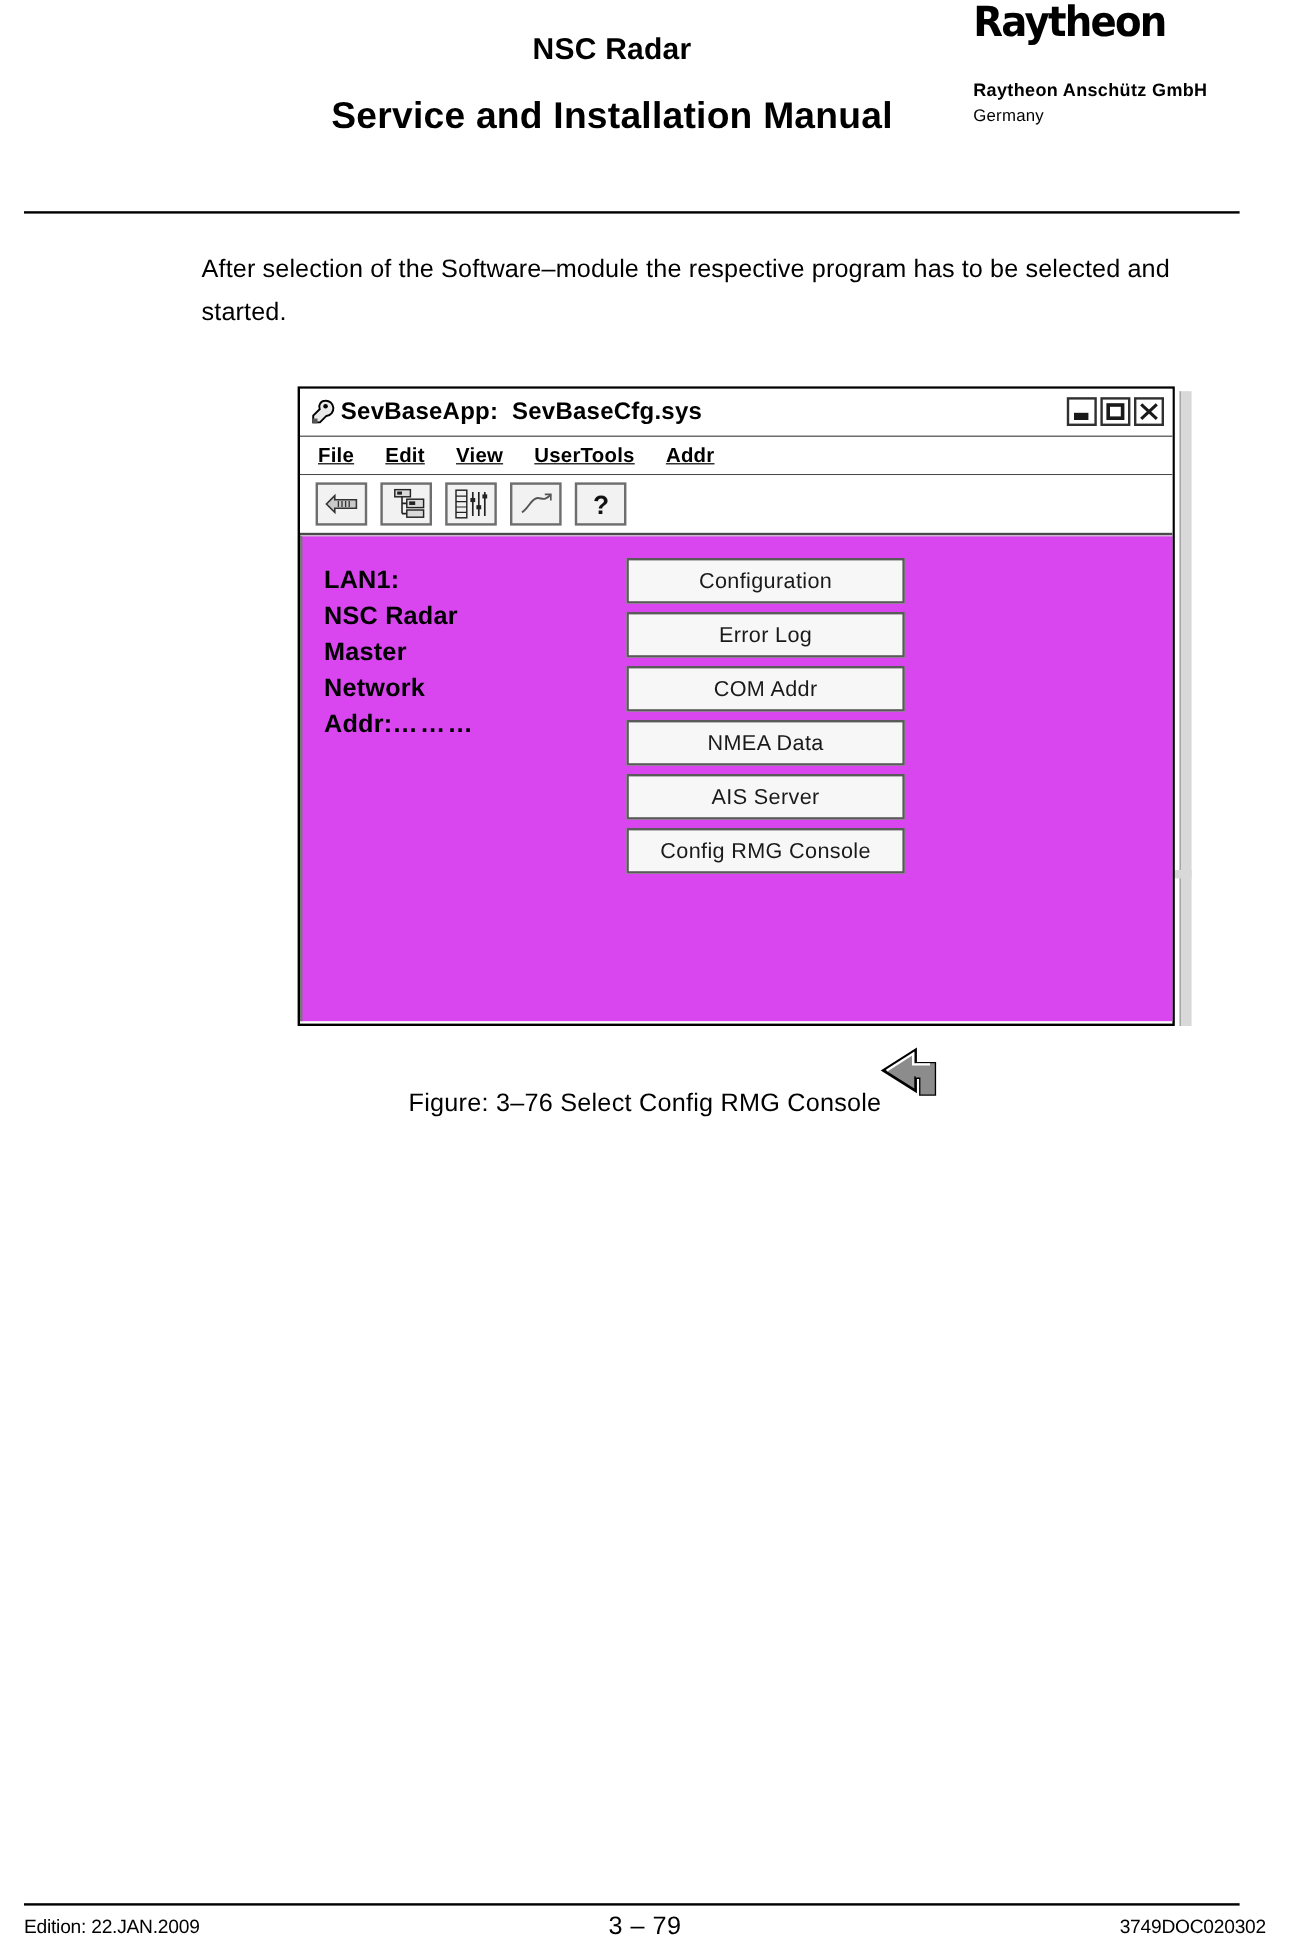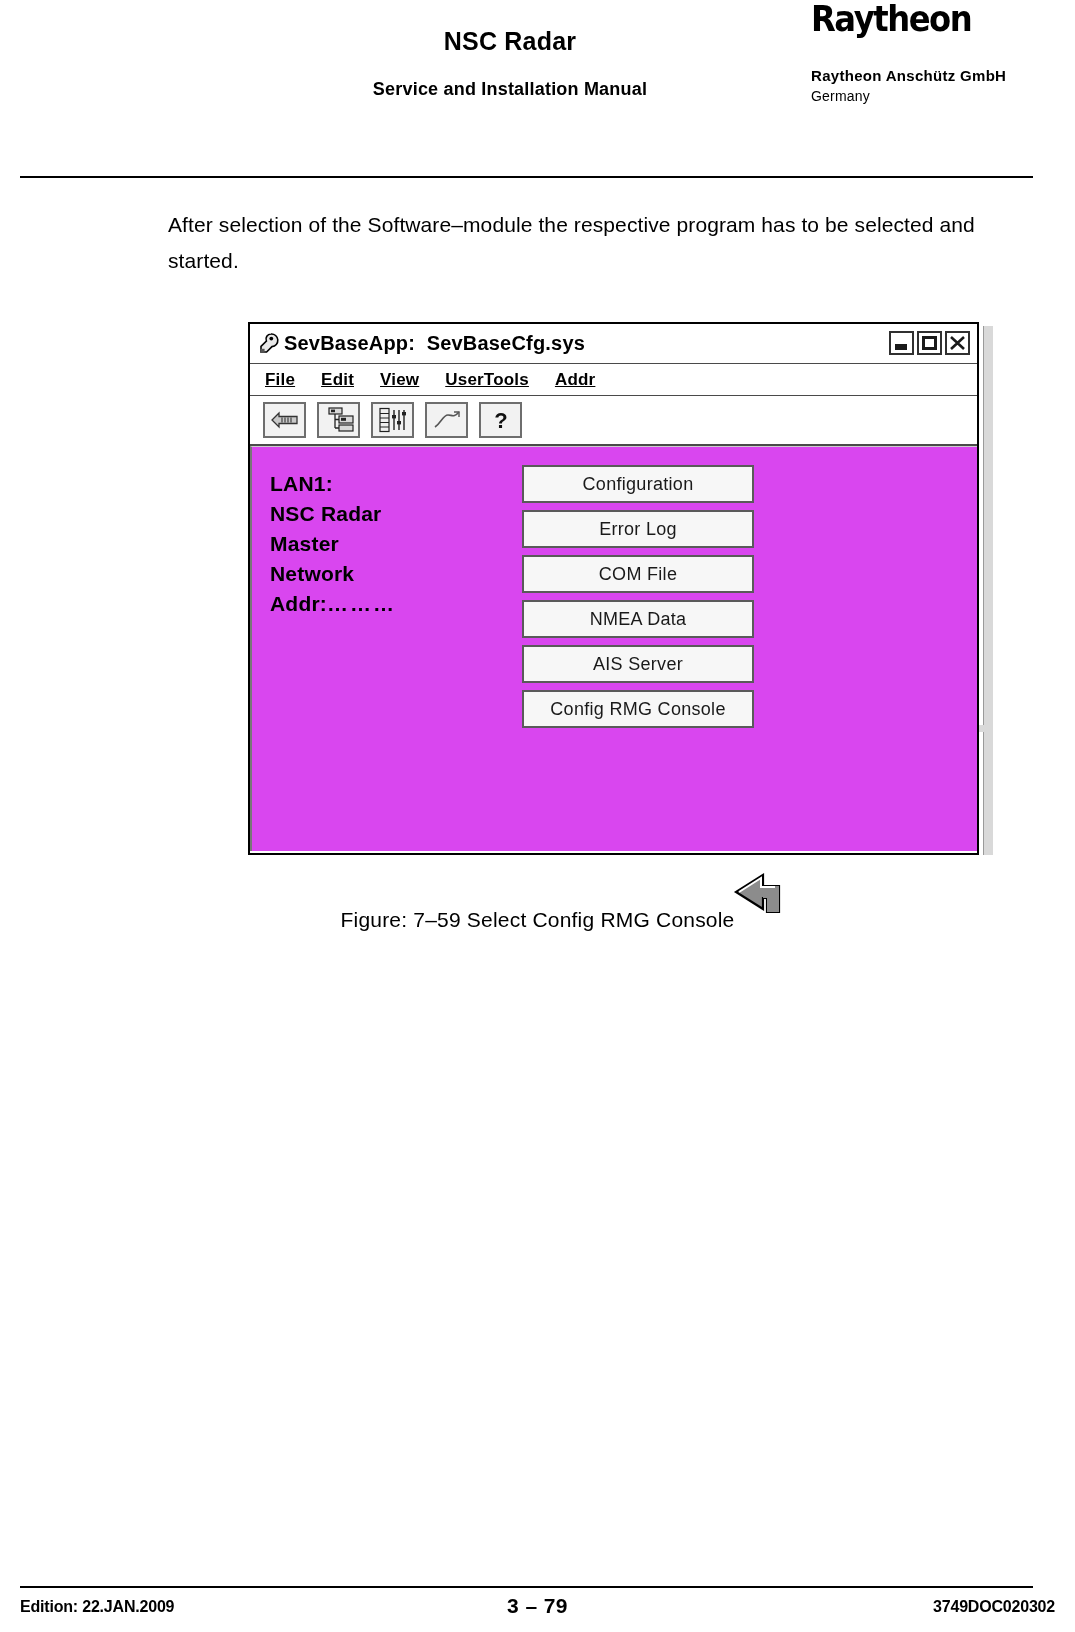--- a/index.html
+++ b/index.html
@@ -28,21 +28,21 @@
     width: 560px;
     text-align: center;
   }
   .hdr-title-1 {
     font-size: 25px;
     font-weight: bold;
     letter-spacing: 0.2px;
     line-height: 1.25;
   }
   .hdr-title-2 {
-    font-size: 18px;
+    font-size: 31px;
     font-weight: bold;
     letter-spacing: 0.2px;
     margin-top: 22px;
   }
   .hdr-brand-block {
     position: absolute;
     left: 811px;
     top: 2px;
     width: 280px;
   }
@@ -306,21 +306,20 @@
     width: 1013px;
     height: 2px;
     background: #000;
   }
   .footer {
     position: absolute;
     left: 0;
     top: 1594px;
     width: 1075px;
     height: 32px;
-    font-weight: bold;
   }
   .footer-left {
     position: absolute;
     left: 20px;
     top: 4px;
     font-size: 16px;
     letter-spacing: -0.2px;
   }
   .footer-center {
     position: absolute;
@@ -437,38 +436,38 @@
         <div class="info-line">LAN1:</div>
         <div class="info-line">NSC Radar</div>
         <div class="info-line">Master</div>
         <div class="info-line">Network</div>
         <div class="info-line"><span>Addr:</span><span class="dots">………</span></div>
       </div>
 
       <div class="button-column">
         <div class="panel-btn">Configuration</div>
         <div class="panel-btn">Error Log</div>
-        <div class="panel-btn">COM File</div>
+        <div class="panel-btn">COM Addr</div>
         <div class="panel-btn">NMEA Data</div>
         <div class="panel-btn">AIS Server</div>
         <div class="panel-btn">Config RMG Console</div>
       </div>
 
       <div class="mouse-cursor">
         <svg width="48" height="44" viewBox="0 0 48 44">
           <path d="M46 40 L46 14 L30 14 L30 3 L3 20 L30 37 L30 26 L34 26 L34 40 Z" fill="#8c8c8c" stroke="#000" stroke-width="2.2" stroke-linejoin="miter"></path>
           <path d="M30 14 L46 14 L46 40 L34 40 L34 26 L30 26 Z" fill="#8c8c8c"></path>
           <path d="M6 20 L28 6 L28 15 L42 15" fill="none" stroke="#ffffff" stroke-width="2"></path>
         </svg>
       </div>
 
     </div>
   </div>
 </div>
 
-<div class="figure-caption">Figure: 7–59 Select Config RMG Console</div>
+<div class="figure-caption">Figure: 3–76 Select Config RMG Console</div>
 
 <div class="footer-rule"></div>
 <div class="footer">
   <span class="footer-left">Edition: 22.JAN.2009</span>
   <span class="footer-center">3 – 79</span>
   <span class="footer-right">3749DOC020302</span>
 </div>
 
 </body></html>

